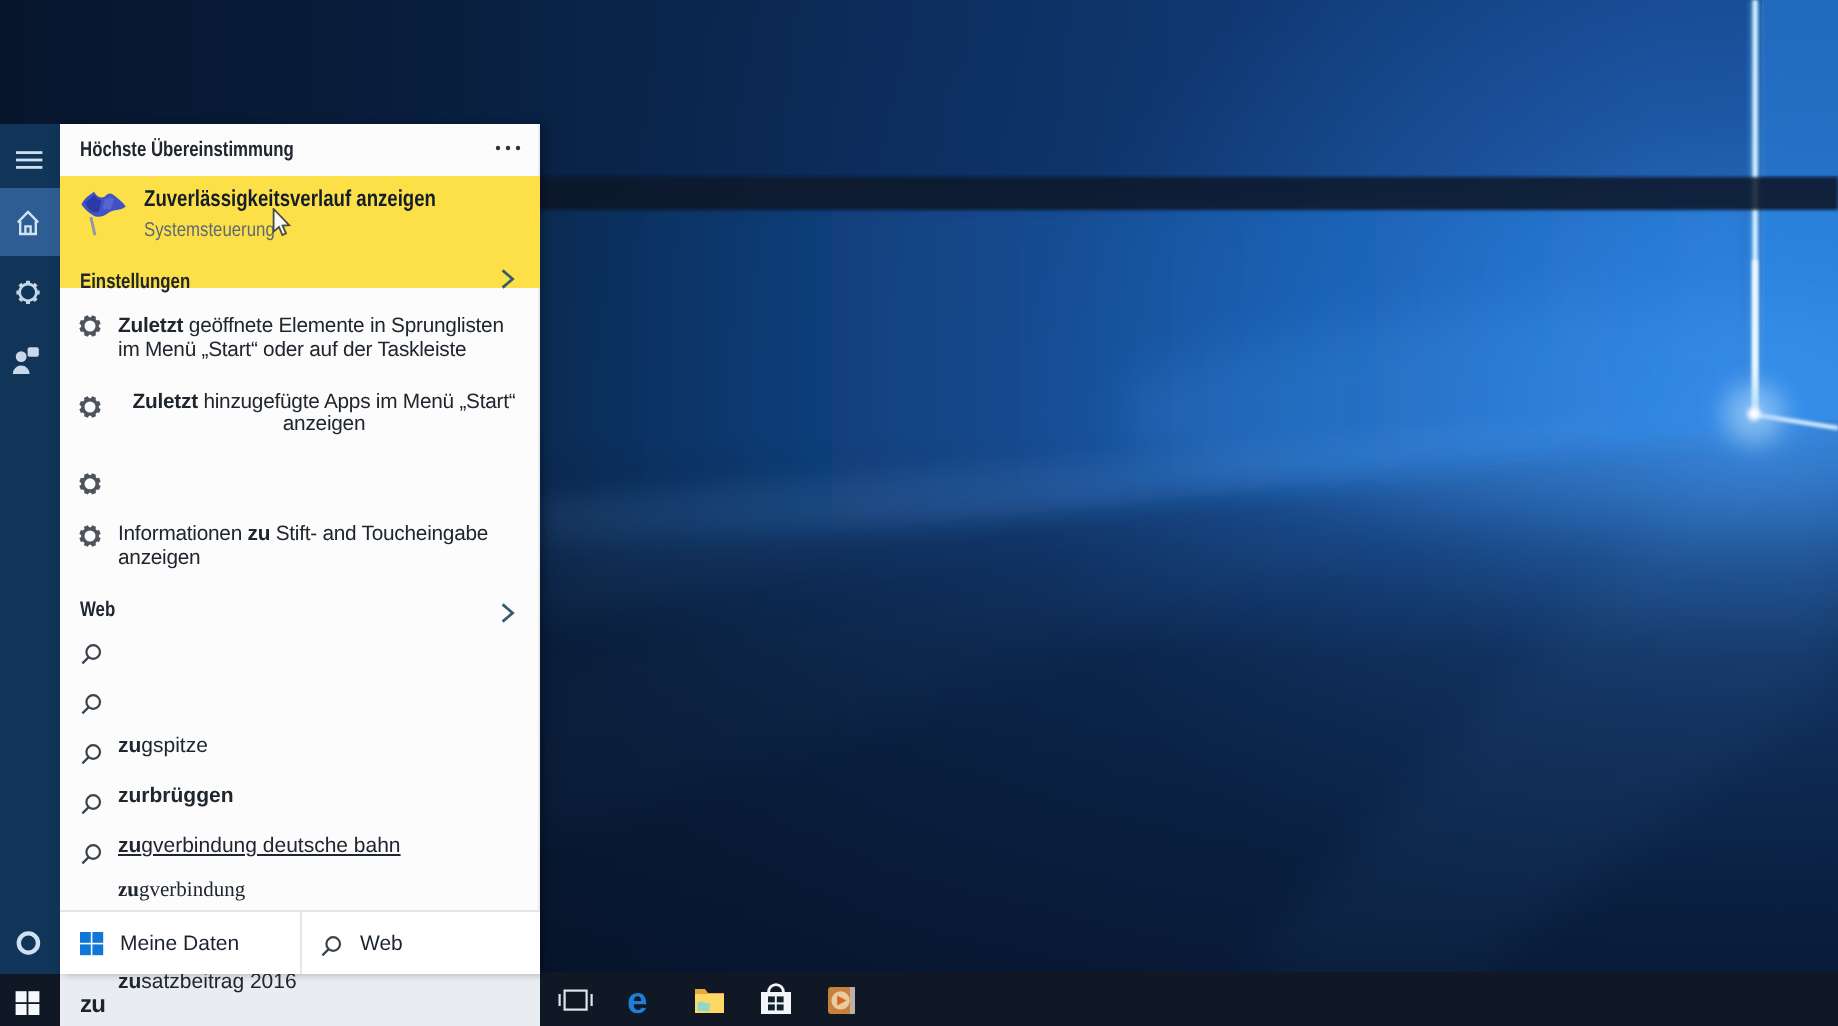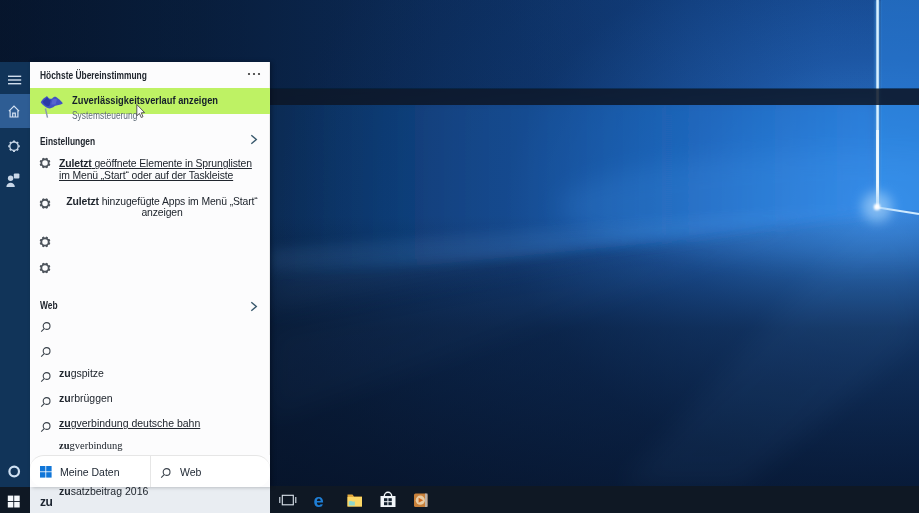--- a/index.html
+++ b/index.html
@@ -17,27 +17,27 @@
   
   #searchbox{left:30px;top:487px;width:240px;height:26px;background:#e9edf2;
     font-size:12px;font-weight:700;color:#1c2430;line-height:30px;letter-spacing:-0.4px;}
   #searchbox span{margin-left:10px;}
   
   #sidebar{left:0;top:62px;width:30px;height:425px;background:#113459;}
   #homebtn{left:0;top:94px;width:30px;height:34px;background:#2e5d94;}
   
   #panel{left:30px;top:62px;width:240px;height:425px;background:#fcfcfd;color:#1b2430;box-shadow:2px 0 4px rgba(0,0,10,0.3);}
   .hdr{position:absolute;left:10px;font-size:10.5px;font-weight:700;color:#20262e;line-height:12px;transform:scaleX(0.80);transform-origin:0 50%;}
-  #highlight{position:absolute;left:0;top:26px;width:240px;height:26px;background:#bef264;}
+  #highlight{position:absolute;left:0;top:26px;width:240px;height:56px;background:#fde047;}
   .title{position:absolute;left:42px;top:5.5px;font-size:11.5px;font-weight:700;color:#141e2a;transform:scaleX(0.81);transform-origin:0 50%;white-space:nowrap;}
   .subtitle{position:absolute;left:42px;top:21.5px;font-size:10px;color:#5d6a76;transform:scaleX(0.84);transform-origin:0 50%;white-space:nowrap;}
   .entry{position:absolute;left:29px;width:206px;font-size:10.4px;line-height:11.8px;color:#20262e;letter-spacing:-0.12px;}
   .sugg{position:absolute;left:29px;font-size:10.5px;line-height:12px;color:#20262e;margin-top:46px;}
   .icon{position:absolute;}
-  #footer{position:absolute;left:0;top:393px;width:240px;height:32px;background:#ffffff;border-top:1px solid #e6e6e6;box-sizing:border-box;border-radius:14px;}
+  #footer{position:absolute;left:0;top:393px;width:240px;height:32px;background:#ffffff;border-top:1px solid #e6e6e6;box-sizing:border-box;}
   #footer .vline{position:absolute;left:120px;top:0;width:1px;height:31px;background:#e6e6e6;}
   .ftxt{position:absolute;top:10px;font-size:10.5px;color:#1b2430;line-height:12px;}
 </style>
 </head>
 <body>
 <div id="wall" class="abs"></div>
 <svg id="wallsvg" class="abs" style="left:0;top:0" width="919" height="513" viewBox="0 0 919 513">
   <defs>
     <filter id="b1" x="-80%" y="-80%" width="260%" height="260%">
         <feGaussianBlur stdDeviation="0.7"></feGaussianBlur>
@@ -181,28 +181,29 @@
     <div class="title">Zuverlässigkeitsverlauf anzeigen</div>
     <div class="subtitle">Systemsteuerung</div>
     <svg class="icon" style="left:105.5px;top:16px;" width="10" height="15" viewBox="0 0 10 15">
       <path d="M0.8,0.5 L0.8,11.8 L3.5,9.5 L5.2,13.5 L7.0,12.7 L5.3,8.8 L8.6,8.6 Z" fill="#fafafa" stroke="#4a4a4a" stroke-width="0.9"></path>
     </svg>
   </div>
   <div class="hdr" style="top:73px;">Einstellungen</div>
   <svg class="icon" style="left:220px;top:72px;" width="8" height="11" viewBox="0 0 8 11">
     <path d="M1.3,1.2 L6.3,5.5 L1.3,9.8" stroke="#3a5a6e" stroke-width="1.4" fill="none"></path>
   </svg>
-  <div class="entry" style="top:96.4px;text-decoration:underline;"><b>Zuletzt</b> geöffnete Elemente in Sprunglisten im Menü „Start“ oder auf der Taskleiste</div>
+  <div class="entry" style="top:96.4px;"><b>Zuletzt</b> geöffnete Elemente in Sprunglisten im Menü „Start“ oder auf der Taskleiste</div>
   <div class="entry" style="top:133.5px;text-align:center;"><b>Zuletzt</b> hinzugefügte Apps im Menü „Start“ anzeigen</div>
+  <div class="entry" style="top:199.8px;">Informationen <b>zu</b> Stift- and Toucheingabe anzeigen</div>
   <div class="hdr" style="top:236.5px;">Web</div>
   <svg class="icon" style="left:220px;top:238.5px;" width="8" height="11" viewBox="0 0 8 11">
     <path d="M1.3,1.2 L6.3,5.5 L1.3,9.8" stroke="#3a5a6e" stroke-width="1.4" fill="none"></path>
   </svg>
   <div class="sugg" style="top:259px;"><b>zu</b>gspitze</div>
-  <div class="sugg" style="top:284px;"><b>zu</b>rbrüggen</div>
+  <div class="sugg" style="top:284px;font-weight:bold;"><b>zu</b>rbrüggen</div>
   <div class="sugg" style="top:309px;text-decoration:underline;"><b>zu</b>gverbindung deutsche bahn</div>
   <div class="sugg" style="top:332px;font-family:Liberation Serif, serif;"><b>zu</b>gverbindung</div>
   <div class="sugg" style="top:377px;"><b>zu</b>satzbeitrag 2016</div>
   <div id="footer">
     <svg class="icon" style="left:9.5px;top:10px;" width="12" height="12" viewBox="0 0 12 12">
       <g fill="#1076d8">
         <rect x="0" y="0" width="5.4" height="5.4"></rect>
           <rect x="6.2" y="0" width="5.4" height="5.4"></rect>
         <rect x="0" y="6.2" width="5.4" height="5.4"></rect>
           <rect x="6.2" y="6.2" width="5.4" height="5.4"></rect>

